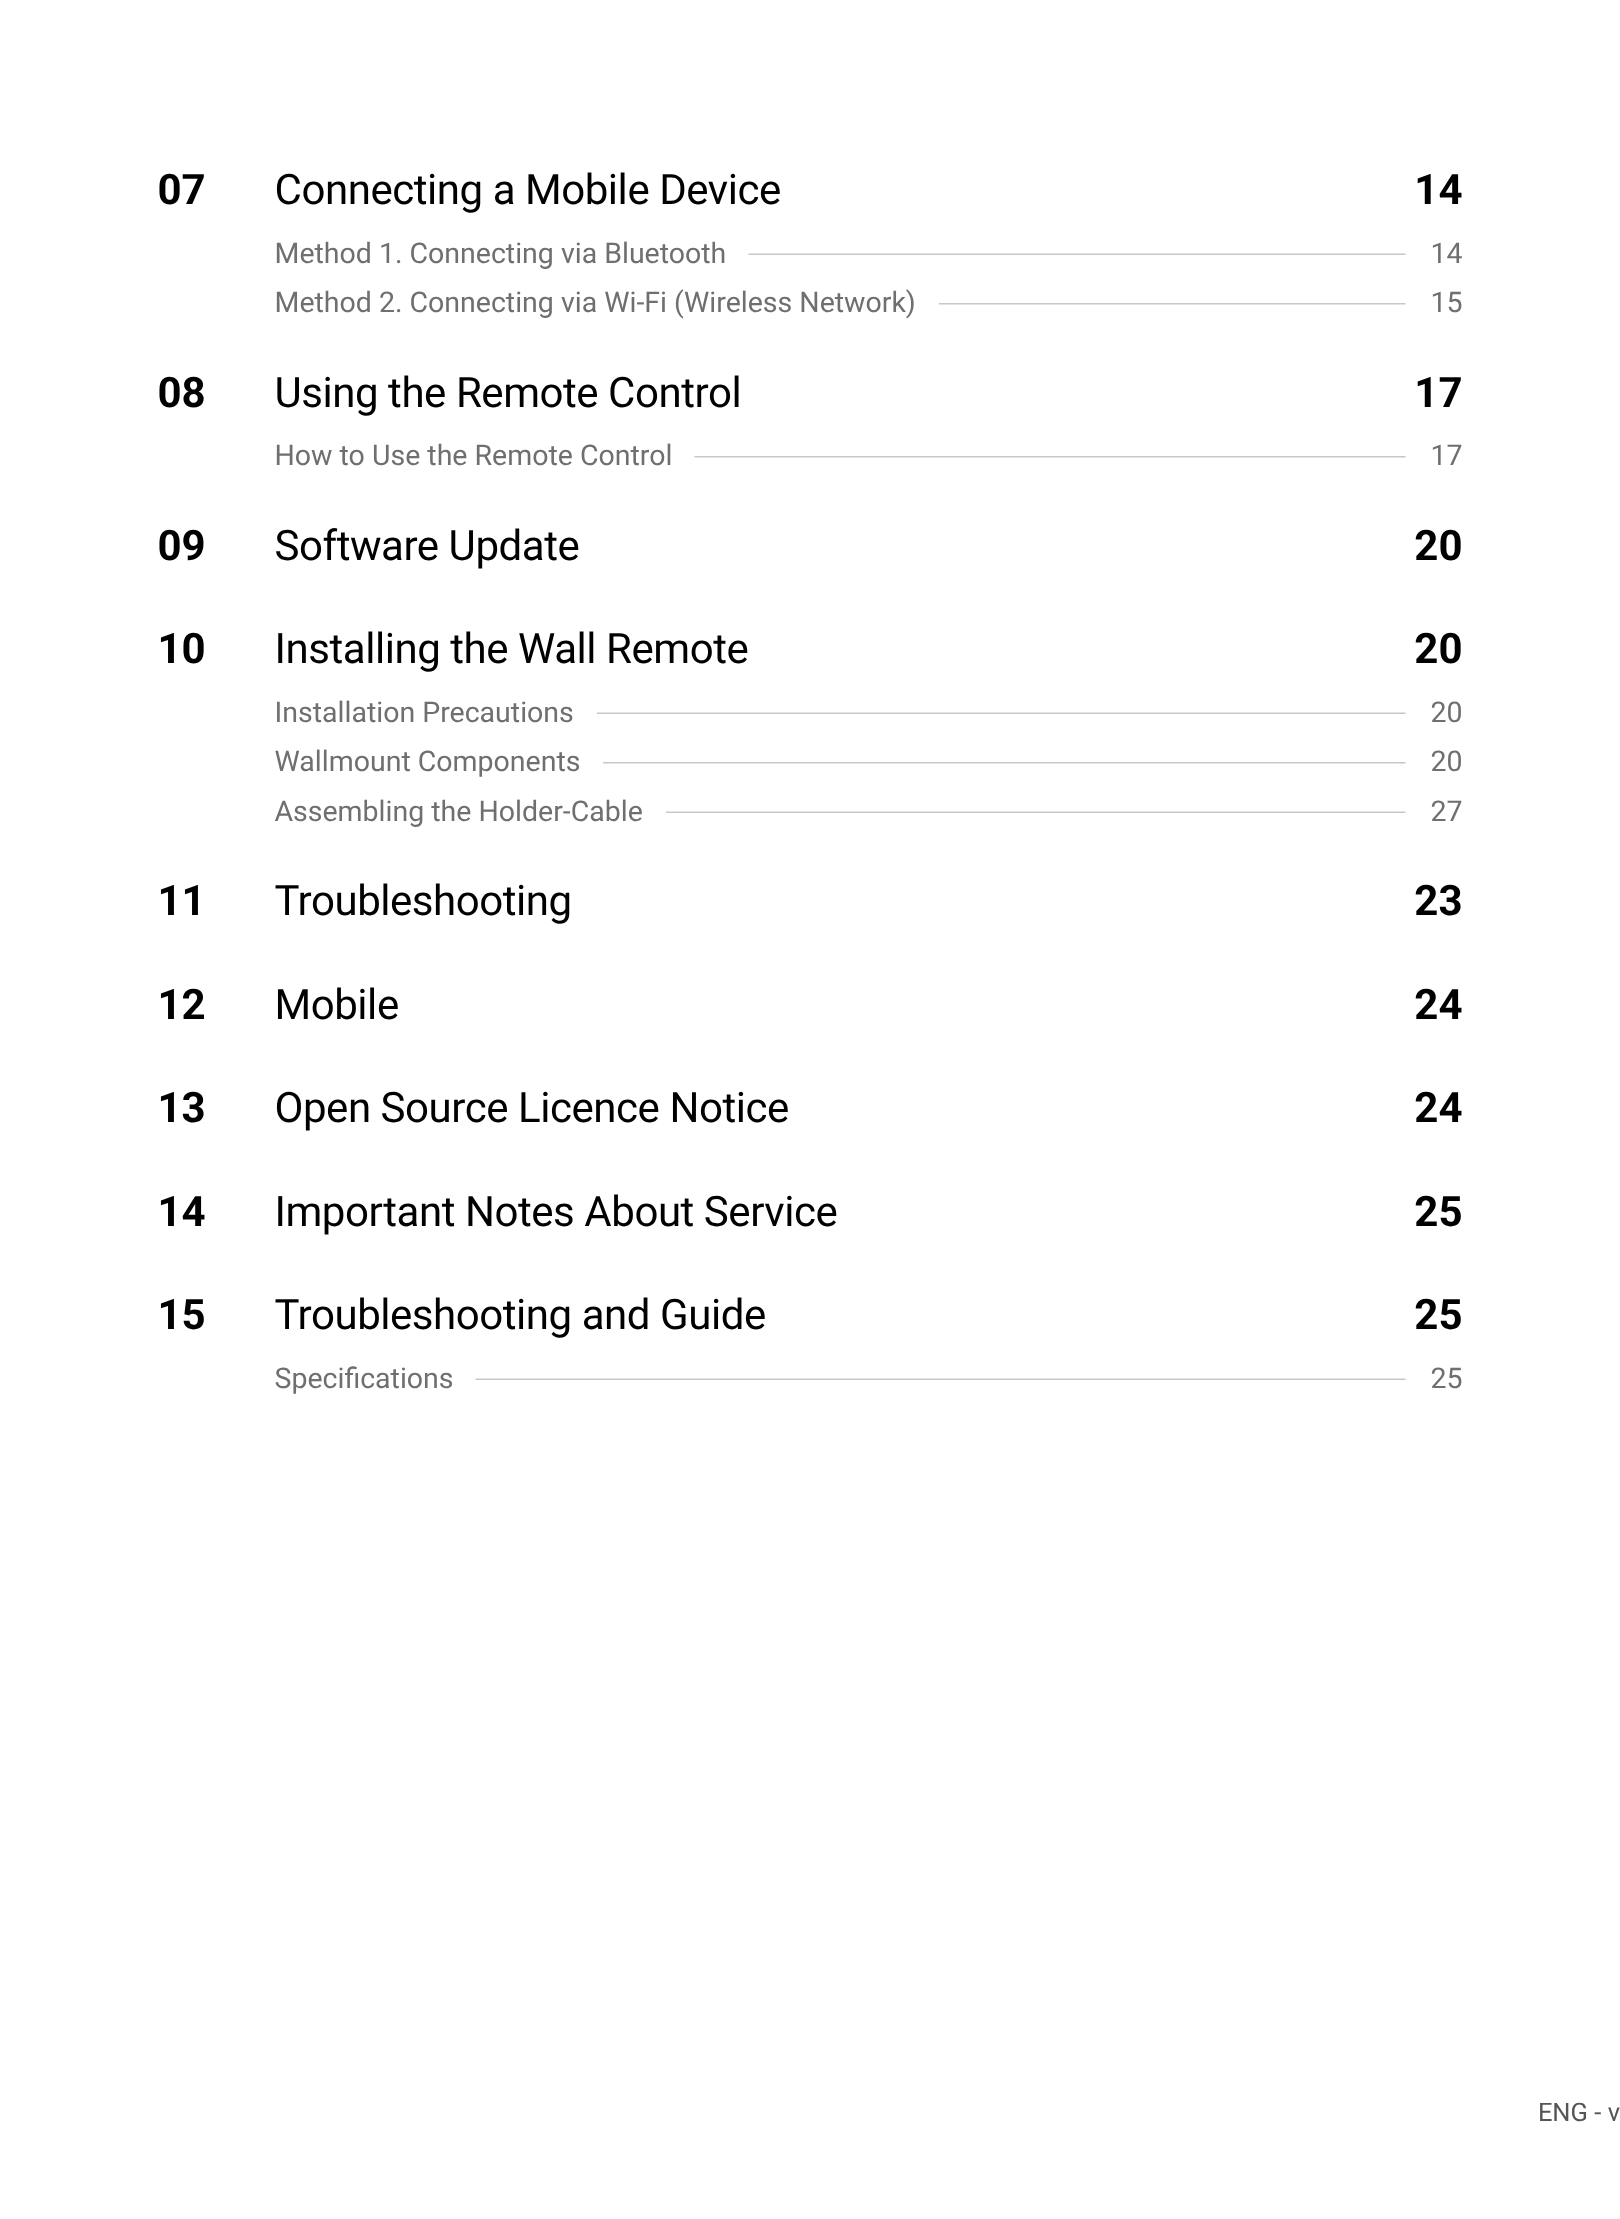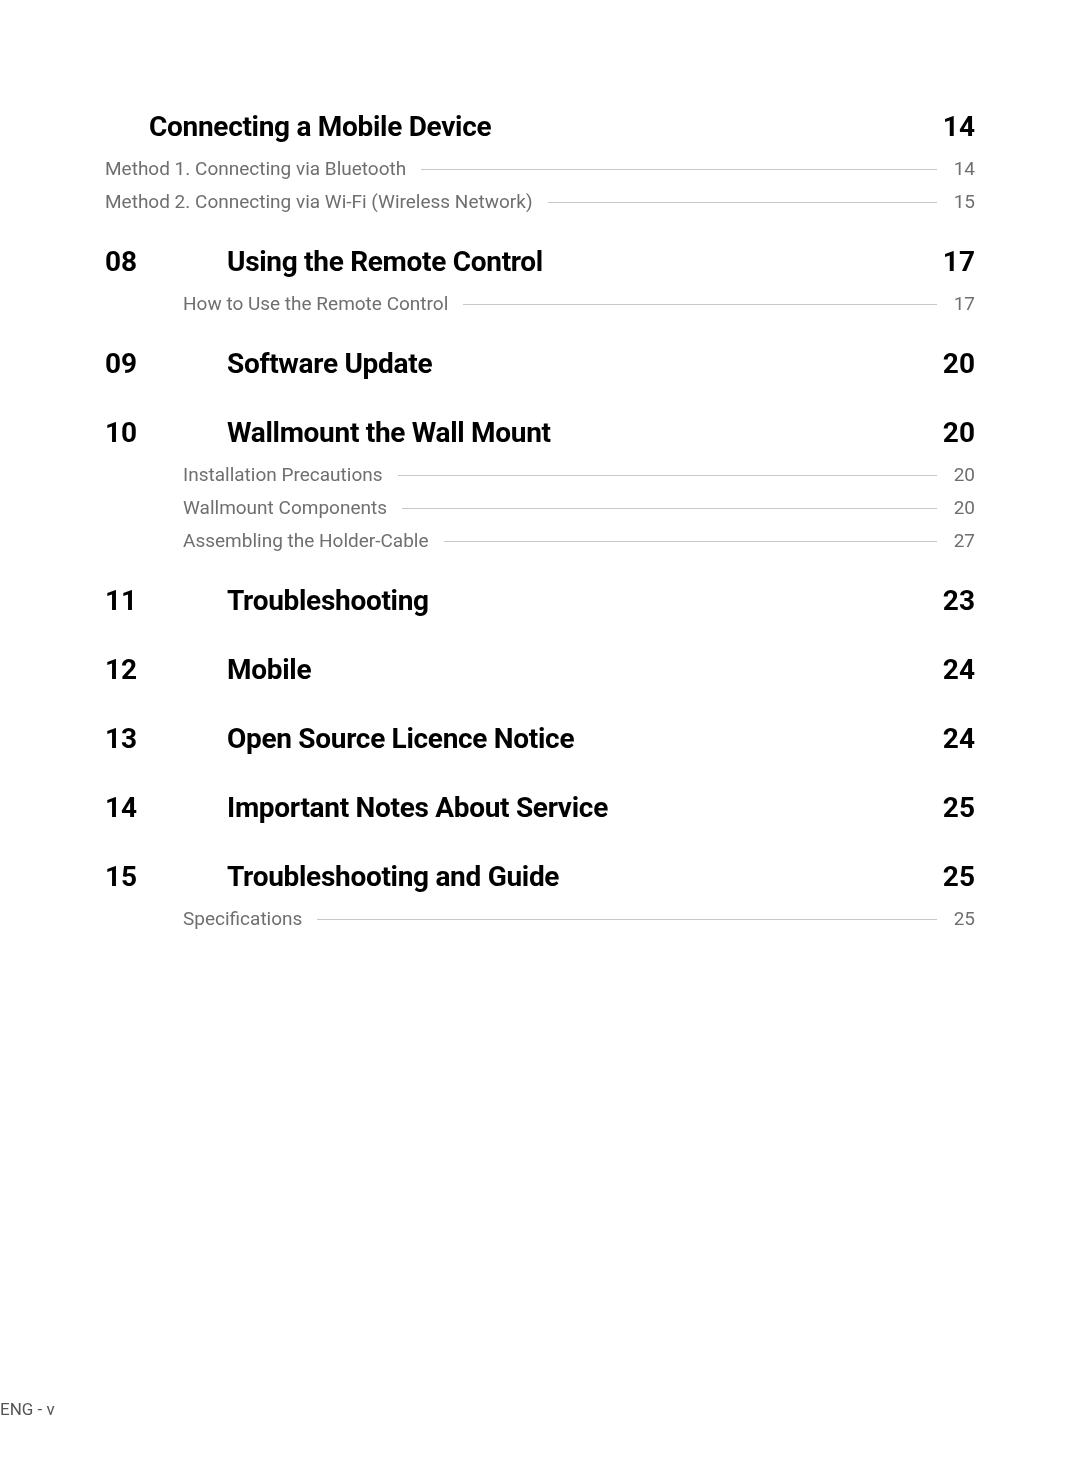--- a/index.html
+++ b/index.html
@@ -33,24 +33,23 @@
       flex: 1;
     }
     .section-title-row {
       display: flex;
       align-items: baseline;
       justify-content: space-between;
       margin-bottom: 14px;
     }
     .section-title {
       font-size: 28px;
-      font-weight: 700;
+      font-weight: 400;
       color: #000;
       letter-spacing: -0.3px;
-      margin-left: 44px;
     }
     .section-page {
       font-size: 28px;
       font-weight: 700;
       color: #000;
     }
     .sub-row {
       display: flex;
       align-items: baseline;
       margin-bottom: 10px;
@@ -79,30 +78,31 @@
       min-width: 28px;
     }
     .section-gap {
       height: 18px;
     }
     .footer {
       position: absolute;
       bottom: 60px;
       left: 0;
       width: 100%;
-      text-align: left;
+      text-align: right;
       font-size: 17px;
       color: #555;
     }
   </style>
 </head>
 <body>
 
 <div class="toc" id="toc-root">
     <div class="section">
+      <div class="section-number">07</div>
       <div class="section-body">
         <div class="section-title-row">
           <div class="section-title">Connecting a Mobile Device</div>
           <div class="section-page">14</div>
         </div>
         <div class="sub-row">
           <div class="sub-title">Method 1. Connecting via Bluetooth</div>
           <div class="leader"></div>
           <div class="sub-page">14</div>
         </div>
@@ -136,21 +136,21 @@
           <div class="section-title">Software Update</div>
           <div class="section-page">20</div>
         </div>
       </div>
     </div>
     <div class="section-gap"></div>
     <div class="section">
       <div class="section-number">10</div>
       <div class="section-body">
         <div class="section-title-row">
-          <div class="section-title">Wallmount the Wall Mount</div>
+          <div class="section-title">Installing the Wall Remote</div>
           <div class="section-page">20</div>
         </div>
         <div class="sub-row">
           <div class="sub-title">Installation Precautions</div>
           <div class="leader"></div>
           <div class="sub-page">20</div>
         </div>
         <div class="sub-row">
           <div class="sub-title">Wallmount Components</div>
           <div class="leader"></div>

